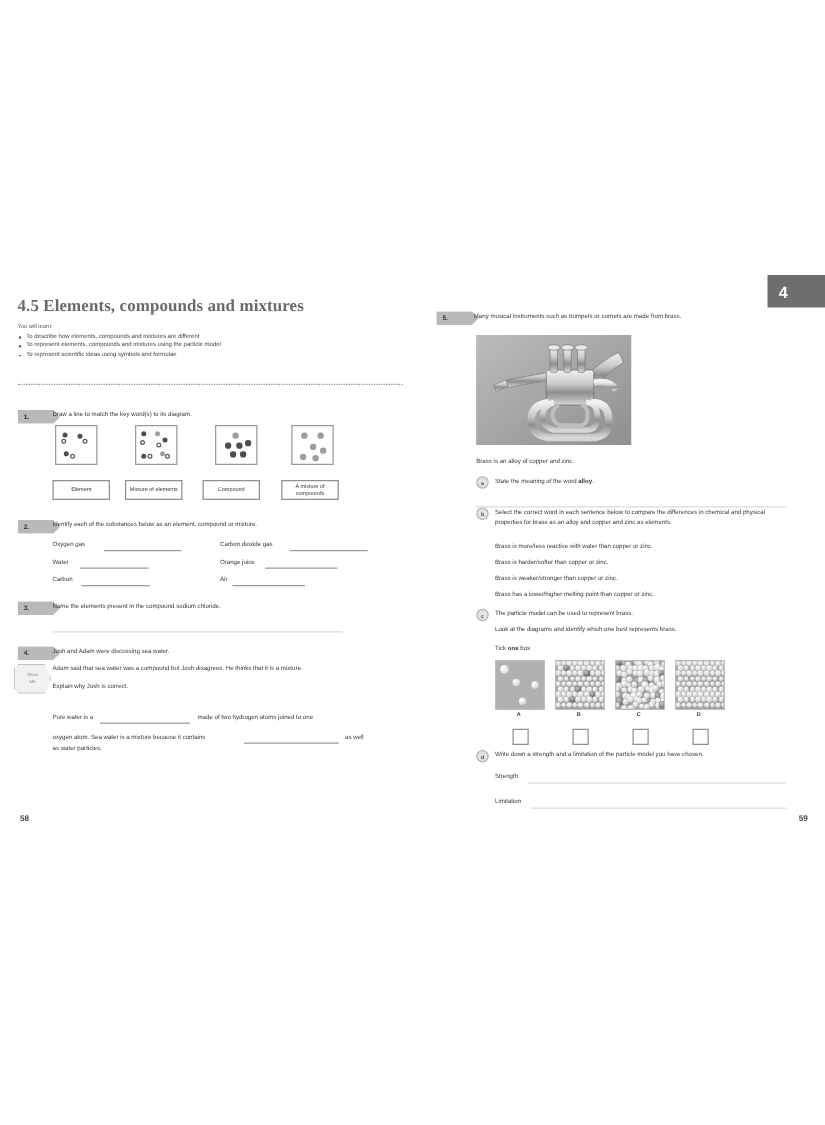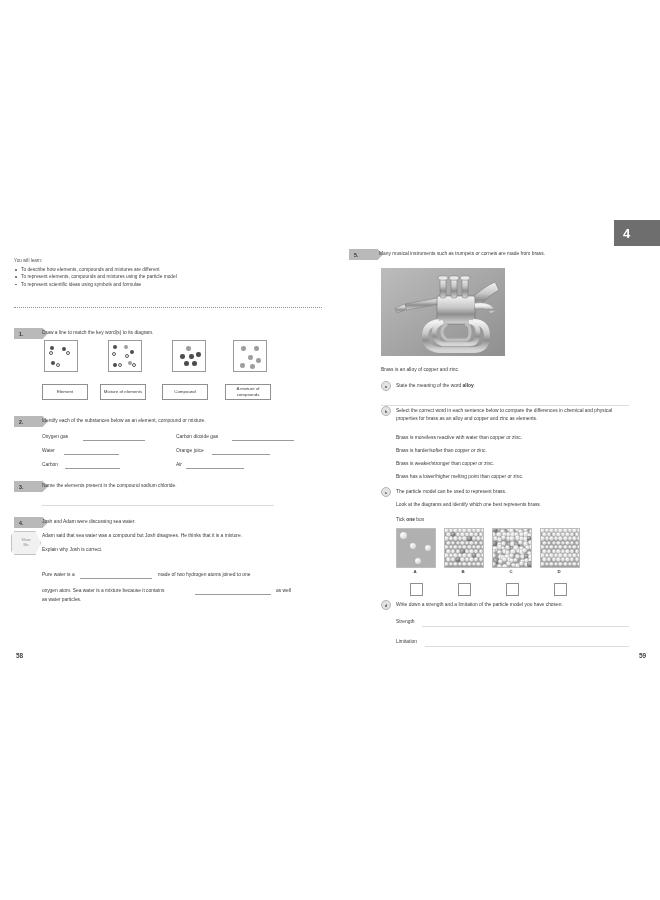--- a/index.html
+++ b/index.html
@@ -107,20 +107,21 @@
 <body>
 
 <div class="spread">
 
   <div class="chapter-tab">
     <span>4</span>
   </div>
 
   <div class="page page-left"></div>
 
+  <div class="unit-title">4.5 Elements, compounds and mixtures</div>
   <div class="learn-label">You will learn:</div>
   <ul class="learn-list">
     <li>To describe how elements, compounds and mixtures are different</li>
     <li>To represent elements, compounds and mixtures using the particle model</li>
     <li>To represent scientific ideas using symbols and formulae</li>
   </ul>
   <div class="dotted-rule"></div>
 
   <div class="qnum" style="left:14px;top:328px;">1.</div>
   <div class="qtext" style="left:42px;top:329px;width:270px;">Draw a line to match the key word(s) to its diagram.</div>

